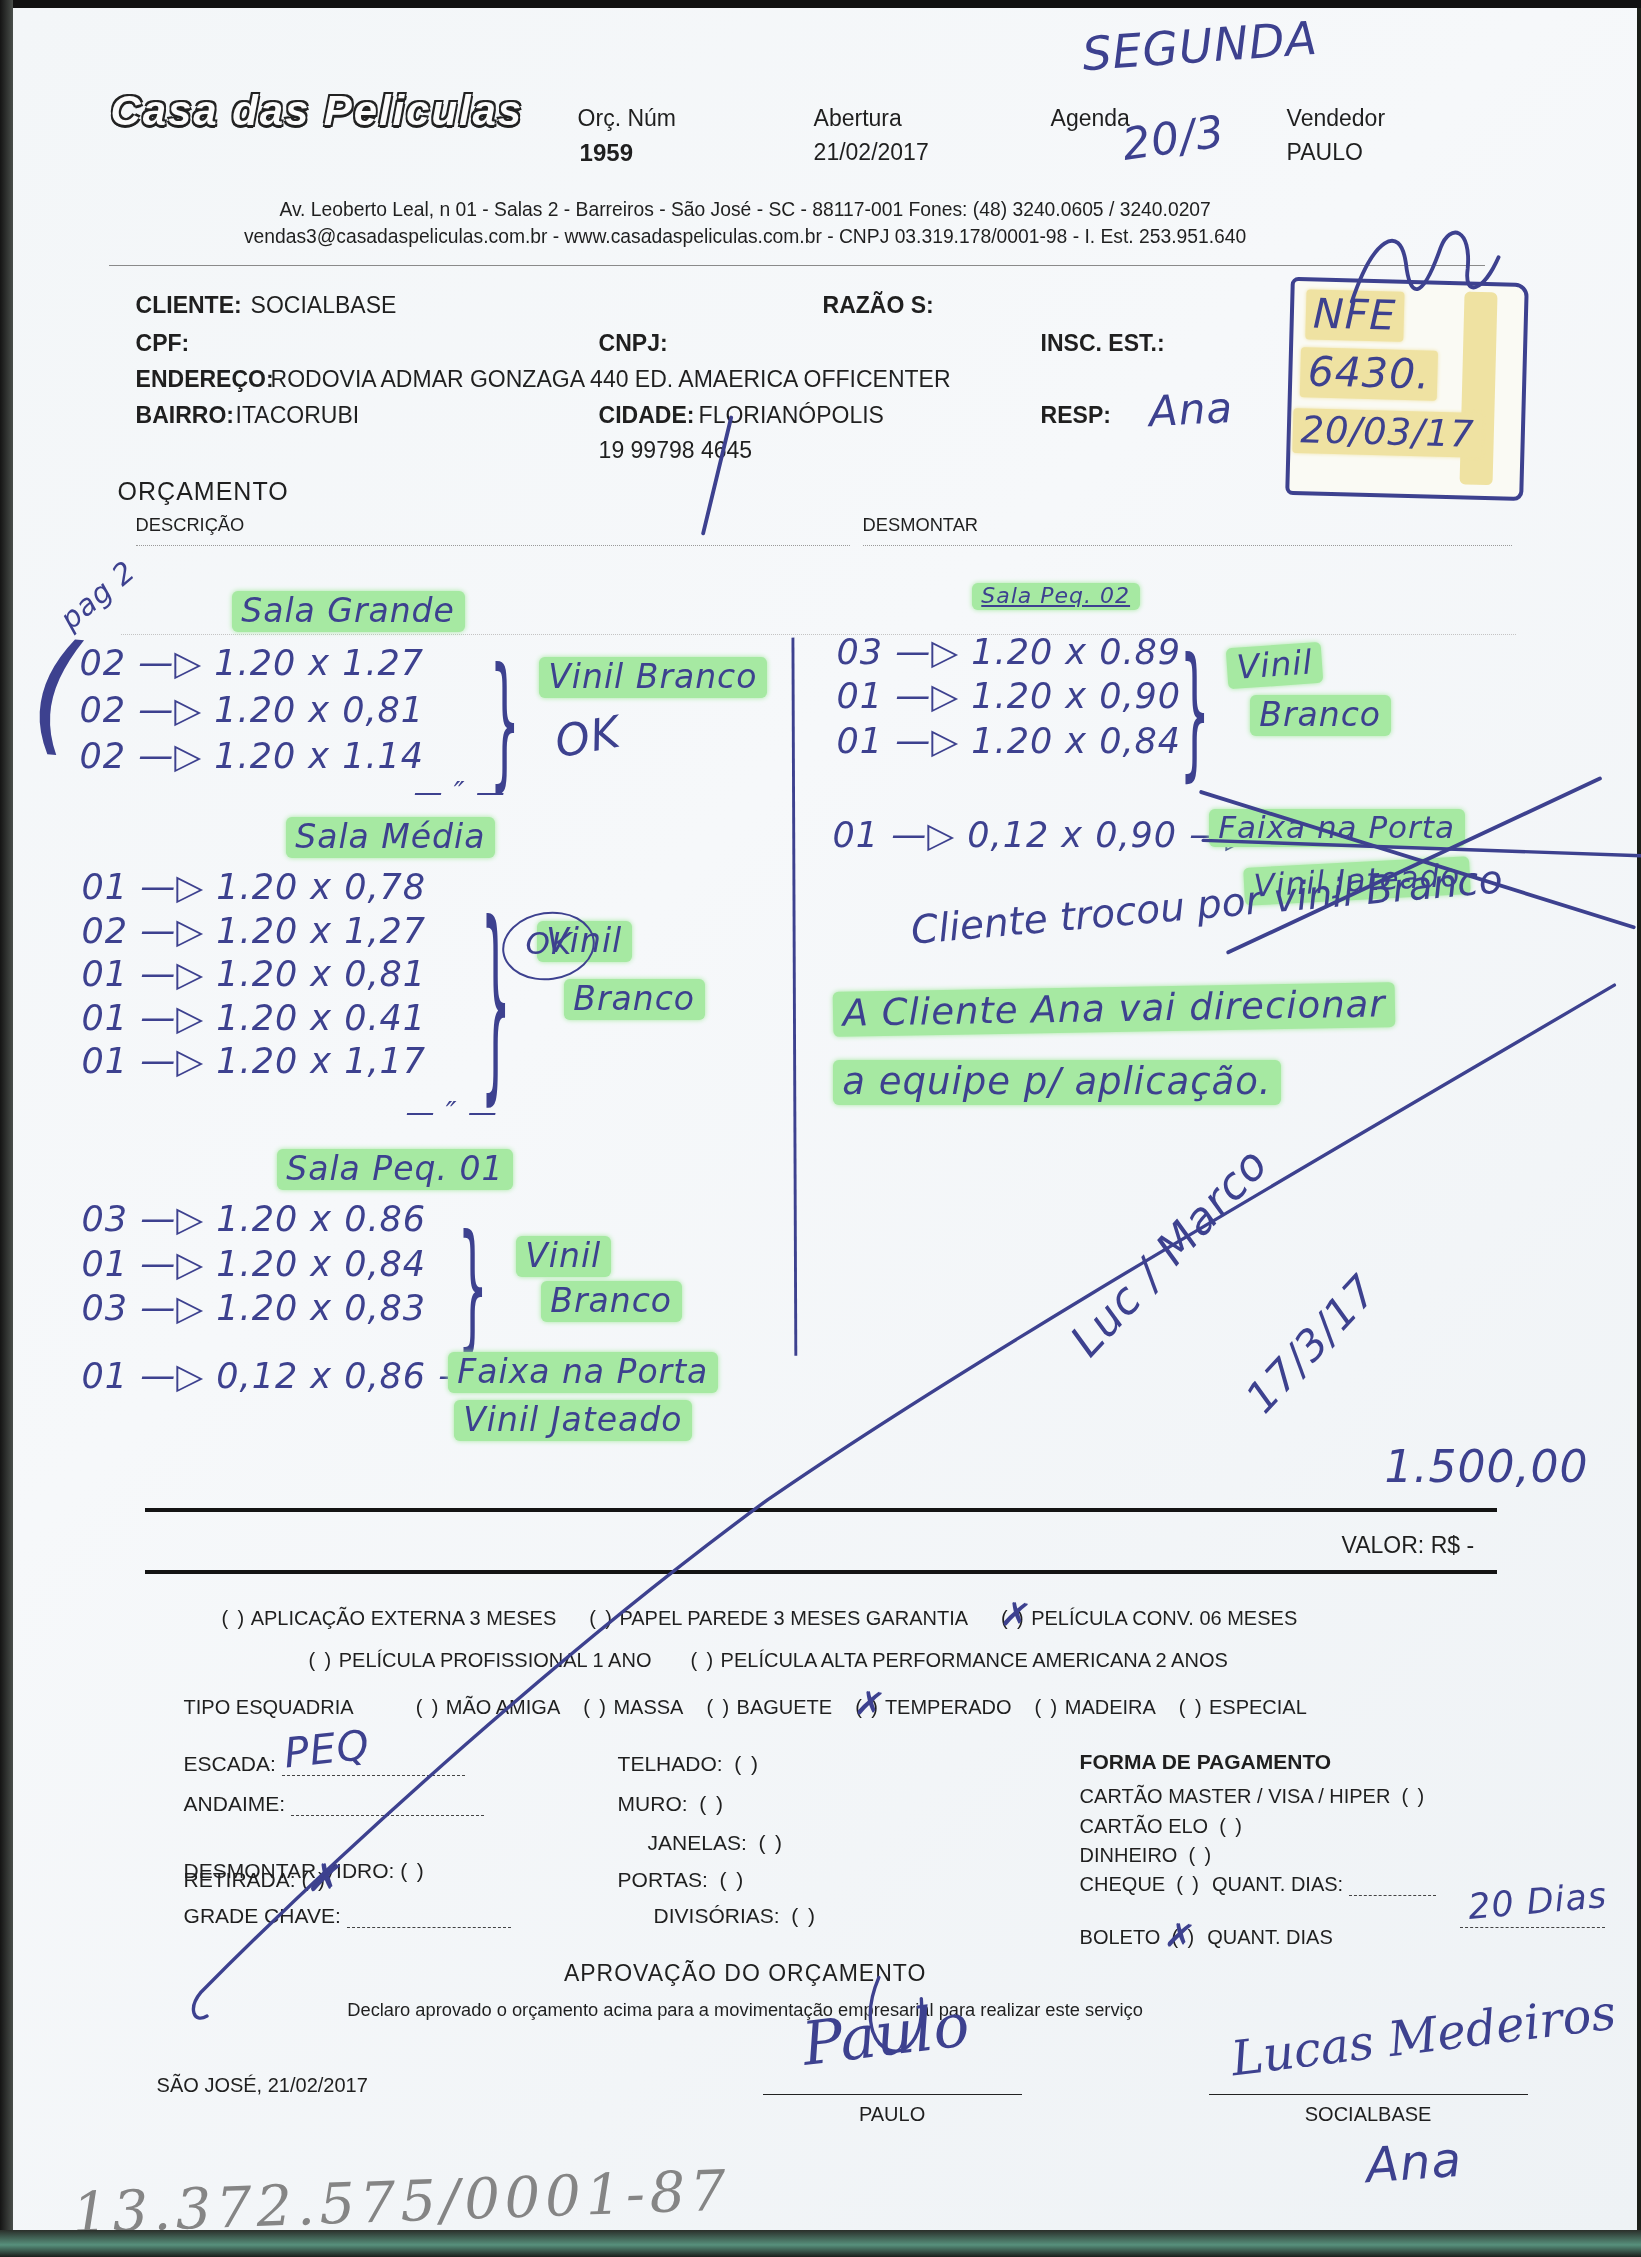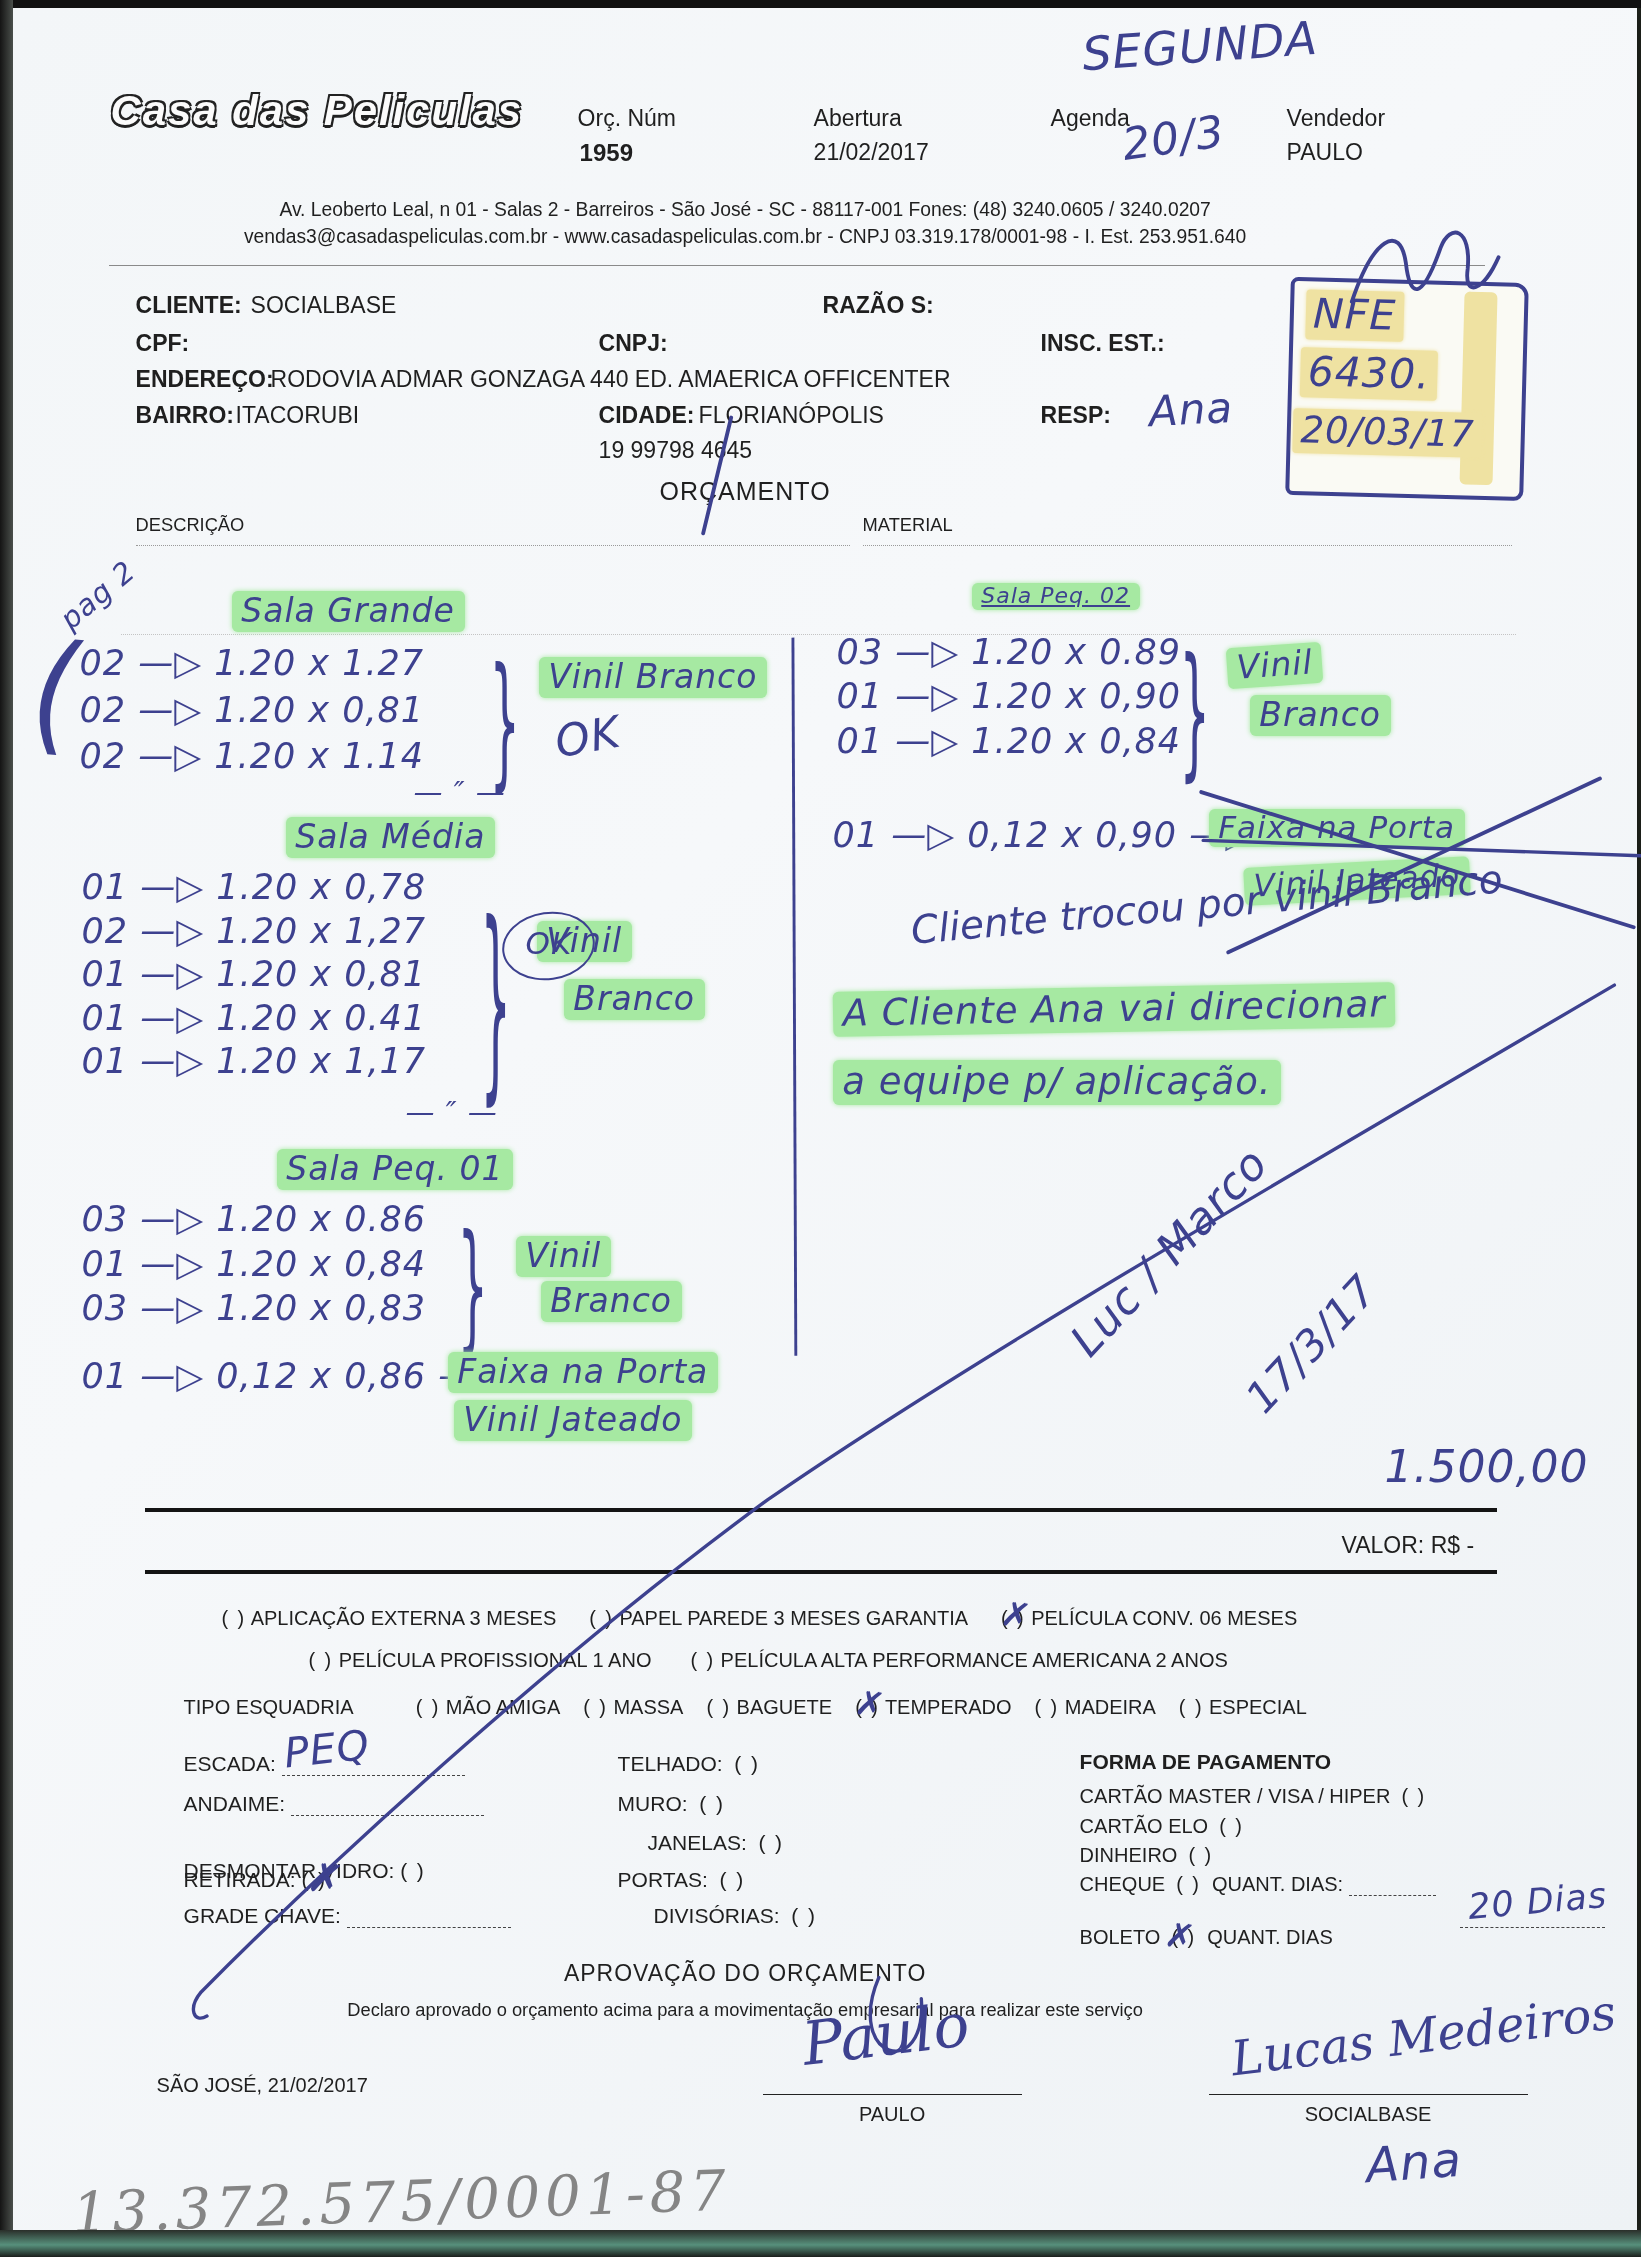--- a/index.html
+++ b/index.html
@@ -65,24 +65,24 @@
     <div class="abs hw" style="left:1137px;top:377px;font-size:42px;transform:rotate(-3deg);">Ana</div>
     <div class="abs p" style="left:587px;top:429px;font-size:23px;">19 99798 4645</div>
 
     <div class="abs" style="left:1276px;top:272px;width:230px;height:210px;border:4.8px solid #3d418f;border-radius:7.7px 13.5px 9.7px 7.7px;background:#fafaf4;transform:rotate(1.5deg);">
       <div class="abs" style="left:170px;top:5.8px;width:33px;height:193px;background:#efe2a2;border-radius:5.8px;"></div>
       <div class="abs hw hly" style="left:11.6px;top:7.7px;font-size:41px;">NFE</div>
       <div class="abs hw hly" style="left:7.7px;top:66px;font-size:41px;">6430.</div>
       <div class="abs hw hly" style="left:1.9px;top:127px;font-size:37px;">20/03/17</div>
     </div>
 
-    <div class="abs p" style="left:106px;top:469px;width:1255px;text-align:center;font-size:25px;letter-spacing:1px;">ORÇAMENTO</div>
+    <div class="abs p" style="left:106px;top:469px;width:1255px;text-align:left;font-size:25px;letter-spacing:1px;">ORÇAMENTO</div>
     <div class="abs p" style="left:124px;top:506px;font-size:18.3px;">DESCRIÇÃO</div>
     <div class="dotline" style="left:124px;top:537px;width:714px;"></div>
-    <div class="abs p" style="left:851px;top:506px;font-size:18.3px;">MATERIAL</div>
+    <div class="abs p" style="left:851px;top:506px;font-size:18.3px;">DESMONTAR</div>
     <div class="dotline" style="left:851px;top:537px;width:649px;"></div>
     <div class="dotline" style="left:109px;top:626px;width:1395px;border-top-color:#c4c4c4;"></div>
 
     <div class="abs hw" style="left:42px;top:570px;font-size:29px;transform:rotate(-40deg);">pag 2</div>
     <div class="abs hw" style="left:25px;top:606px;font-size:114px;transform:scaleY(1.15) rotate(4deg);transform-origin:top left;">(</div>
 
     <div class="abs hw hl" style="left:220px;top:583px;font-size:33px;">Sala Grande</div>
     <div class="abs hw" style="left:68px;top:635px;font-size:35px;">02 —▷ 1.20 x 1.27</div>
     <div class="abs hw" style="left:68px;top:682px;font-size:35px;">02 —▷ 1.20 x 0,81</div>
     <div class="abs hw" style="left:68px;top:728px;font-size:35px;">02 —▷ 1.20 x 1.14</div>

